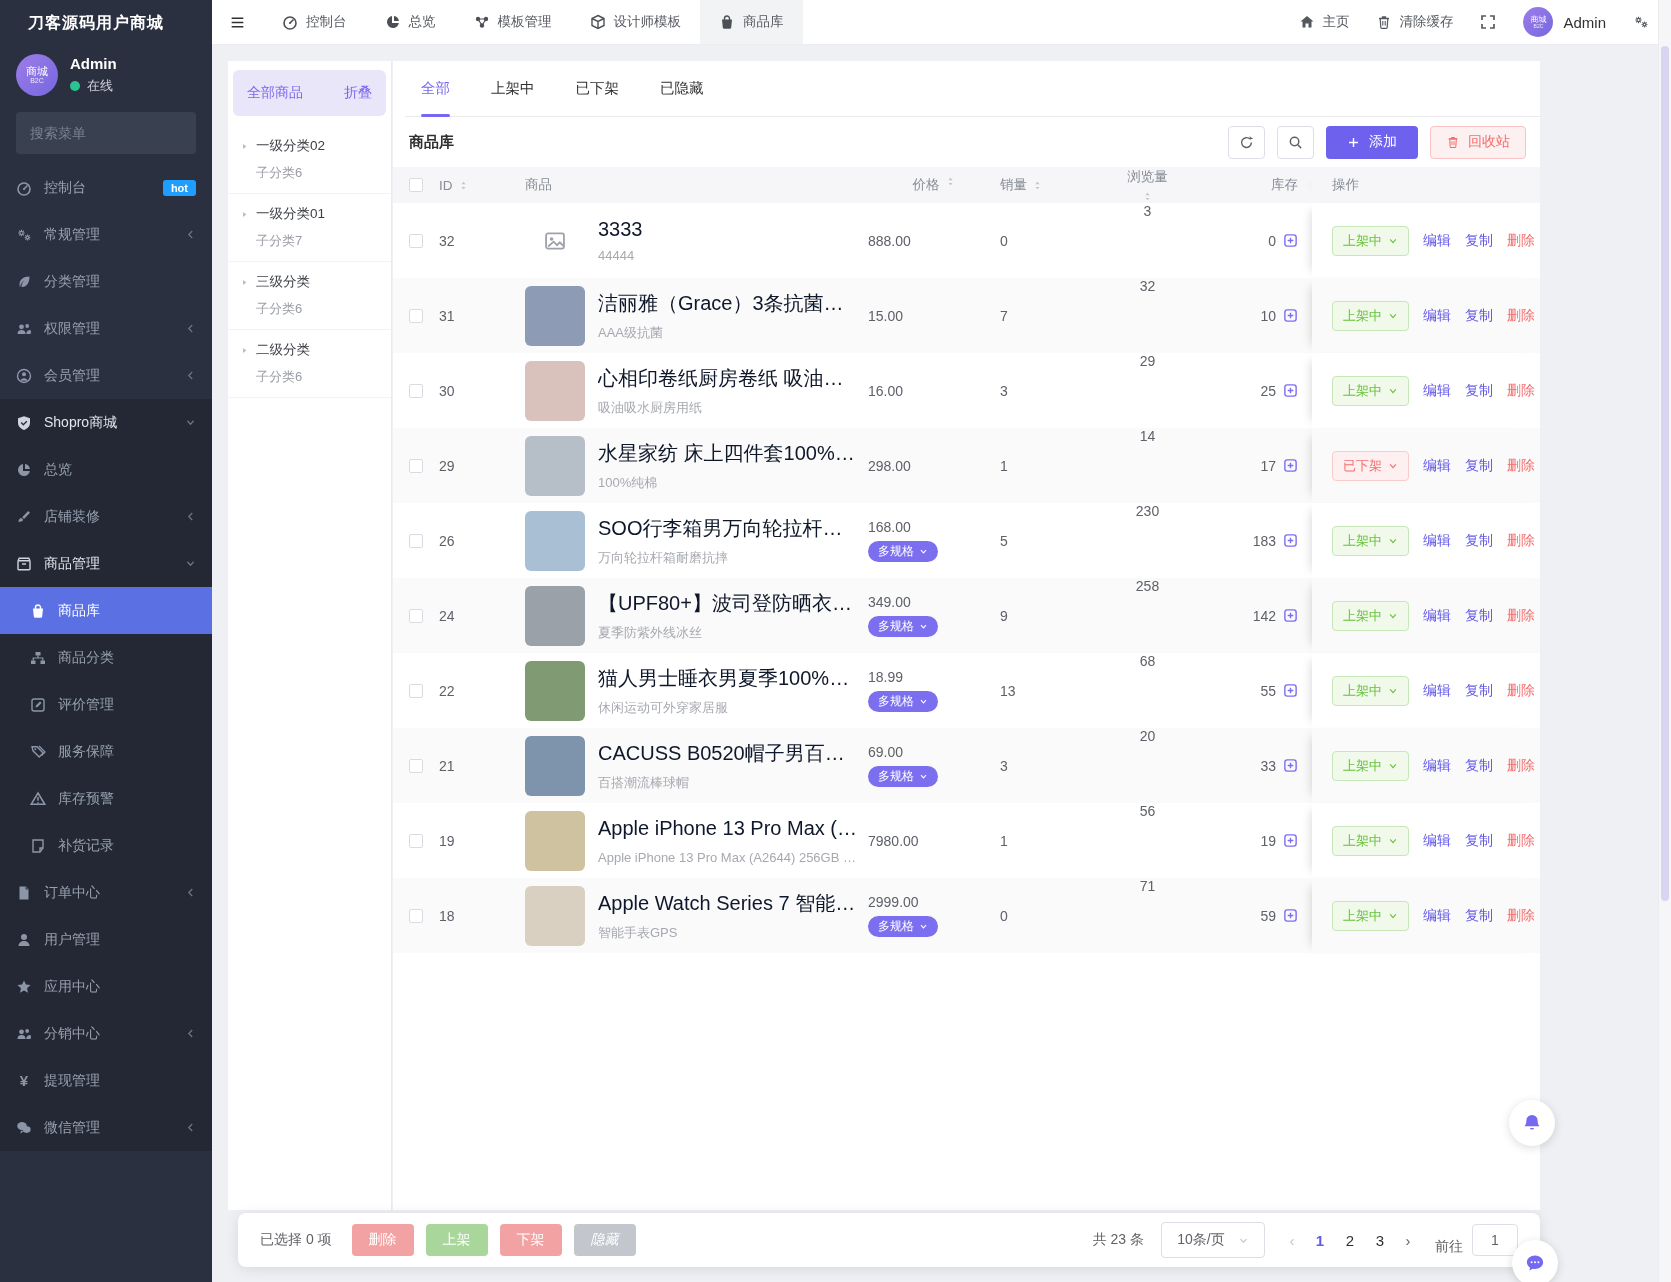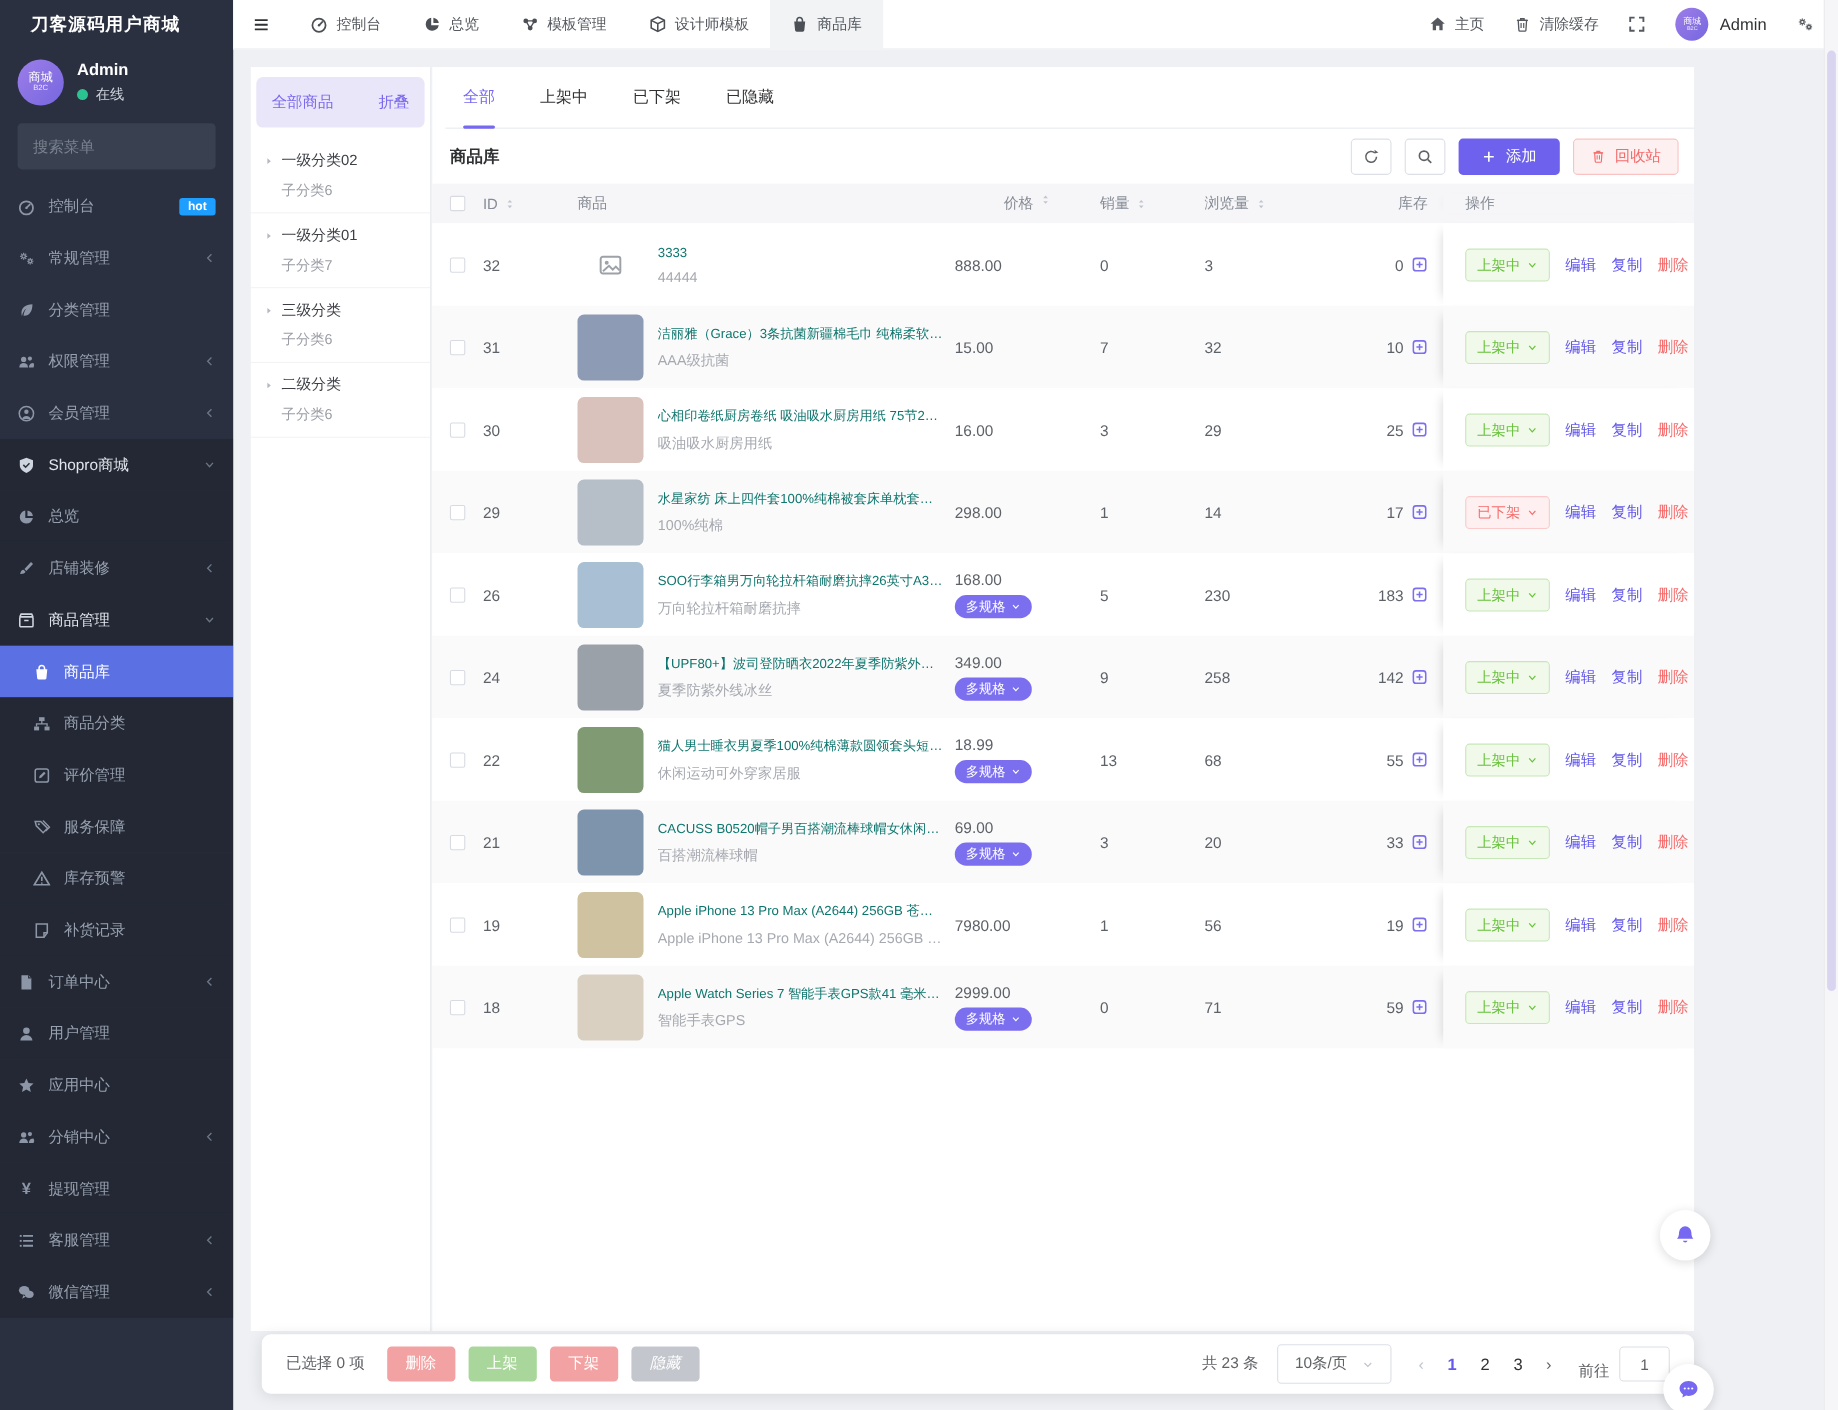--- a/index.html
+++ b/index.html
@@ -86,30 +86,30 @@
   .thead{display:flex;align-items:center;height:36px;background:#f6f6f8;color:#878c96;font-size:13.5px;flex-shrink:0;}
   .trow{display:flex;align-items:stretch;height:75px;font-size:14px;color:#5d6168;}
   .cell{display:flex;align-items:center;}
   .c-check{width:46px;justify-content:center;}
   .cb{width:14px;height:14px;border:1px solid #d8dbe2;border-radius:2px;background:#fff;display:inline-block;}
   .c-id{width:86px;gap:5px;}
   .c-prod{flex:1;gap:13px;padding-right:8px;min-width:0;}
   .c-price{width:132px;flex-direction:column;align-items:flex-start;justify-content:center;gap:6px;}
   .thead .c-price{flex-direction:row;gap:5px;}
   .c-sales{width:95px;gap:5px;}
-  .c-views{width:105px;gap:5px;}
+  .c-views{width:105px;gap:5px;flex-direction:column;}
   .c-stock{width:112px;justify-content:flex-end;gap:7px;padding-right:14px;}
   .c-act{width:228px;padding-left:20px;gap:14px;box-shadow:-8px 0 10px -8px rgba(0,0,0,.18);background:inherit;}
   .sort{color:#c0c4cc;display:inline-flex;}
   .sort svg{width:11px;height:11px;}
   .thumb{width:60px;height:60px;border-radius:6px;flex-shrink:0;}
   .thumb-none{width:60px;display:flex;justify-content:center;color:#9da1a8;flex-shrink:0;}
   .thumb-none svg{width:22px;height:22px;}
   .ptexts{min-width:0;flex:1;}
-  .p-title{font-size:12px;color:#0f766e;white-space:nowrap;overflow:hidden;text-overflow:ellipsis;}
+  .p-title{font-size:20px;color:#0f172a;white-space:nowrap;overflow:hidden;text-overflow:ellipsis;}
   .p-sub{font-size:13px;color:#a6a9b0;margin-top:7px;white-space:nowrap;overflow:hidden;text-overflow:ellipsis;}
   .pill-multi{display:inline-flex;align-items:center;gap:5px;background:#7b6ff0;color:#fff;border-radius:11px;height:21px;padding:0 10px;font-size:12px;cursor:pointer;}
   .pill-multi svg{width:9px;height:9px;}
   .st{height:30px;padding:0 10px;border-radius:4px;font-size:13px;display:inline-flex;align-items:center;gap:6px;cursor:pointer;}
   .st svg{width:10px;height:10px;}
   .st.on{background:#f0f9ea;border:1px solid #c8e7b8;color:#67c23a;}
   .st.off{background:#fef0f0;border:1px solid #fbcaca;color:#f56c6c;}
   .lnk{cursor:pointer;white-space:nowrap;}
   .lnk.p{color:#6056e8;}
   .lnk.d{color:#f56c6c;}
@@ -393,36 +393,20 @@
             </svg>
           </span>
         </div>
         <div class="sb-item dark">
           <span class="ic yen">¥</span>
           <span class="lbl">提现管理</span>
         </div>
         <div class="sb-item dark">
           <span class="ic">
             <svg viewBox="0 0 16 16">
-              <path d="M5 3.5 H14 M5 8 H14 M5 12.5 H14" stroke="currentColor" stroke-width="1.6"></path>
-              <rect x="2" y="2.7" width="1.7" height="1.7" fill="currentColor"></rect>
-              <rect x="2" y="7.2" width="1.7" height="1.7" fill="currentColor"></rect>
-              <rect x="2" y="11.7" width="1.7" height="1.7" fill="currentColor"></rect>
-            </svg>
-          </span>
-          <span class="lbl">客服管理</span>
-          <span class="arrow">
-            <svg viewBox="0 0 16 16">
-              <path d="M10.5 3 L5.5 8 L10.5 13" fill="none" stroke="currentColor" stroke-width="1.8"></path>
-            </svg>
-          </span>
-        </div>
-        <div class="sb-item dark">
-          <span class="ic">
-            <svg viewBox="0 0 16 16">
               <ellipse cx="6" cy="6" rx="4.8" ry="4" fill="currentColor"></ellipse>
               <path d="M4.2 13.6 L5.2 10.4 L7.6 11.6 Z" fill="currentColor"></path>
               <ellipse cx="10.6" cy="9.6" rx="4" ry="3.3" fill="currentColor"></ellipse>
             </svg>
           </span>
           <span class="lbl">微信管理</span>
           <span class="arrow">
             <svg viewBox="0 0 16 16">
               <path d="M10.5 3 L5.5 8 L10.5 13" fill="none" stroke="currentColor" stroke-width="1.8"></path>
             </svg>

